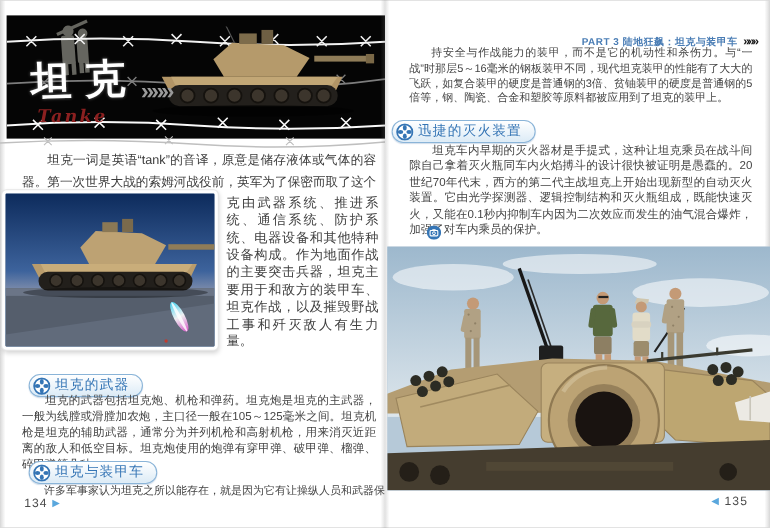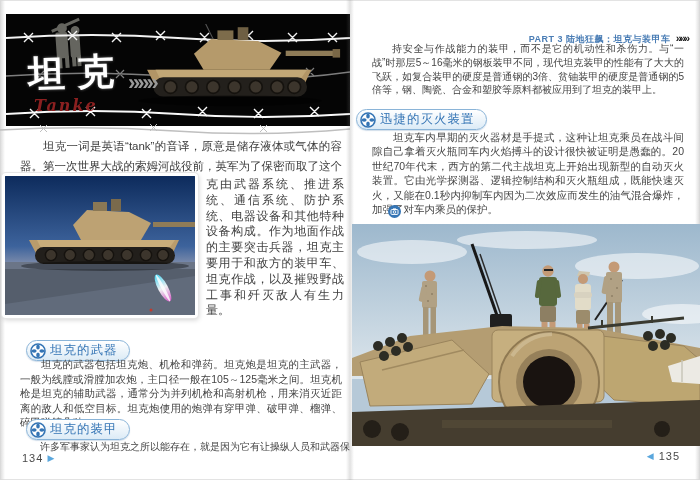--- a/index.html
+++ b/index.html
@@ -200,21 +200,21 @@
     <div class="pill pill2">
       <svg width="16" height="16" viewBox="0 0 16 16">
         <circle cx="8" cy="8" r="7" fill="#fff" stroke="#3575b5" stroke-width="1.6"></circle>
         <g fill="#3575b5">
           <ellipse cx="8" cy="4.1" rx="1.8" ry="2.5"></ellipse>
           <ellipse cx="8" cy="4.1" rx="1.8" ry="2.5" transform="rotate(90 8 8)"></ellipse>
           <ellipse cx="8" cy="4.1" rx="1.8" ry="2.5" transform="rotate(180 8 8)"></ellipse>
           <ellipse cx="8" cy="4.1" rx="1.8" ry="2.5" transform="rotate(270 8 8)"></ellipse>
         </g>
       </svg>
-      <span>坦克的装甲</span>
+      <span>坦克与装甲车</span>
     </div>
     <div class="secbody body2">许多军事家认为坦克之所以能存在，就是因为它有让操纵人员和武器保</div>
 
     <div class="pagenum pn-left">
       <span>134</span>
       <span class="arr">▶</span>
     </div>
   </div>
 
   <div class="spine"></div>

